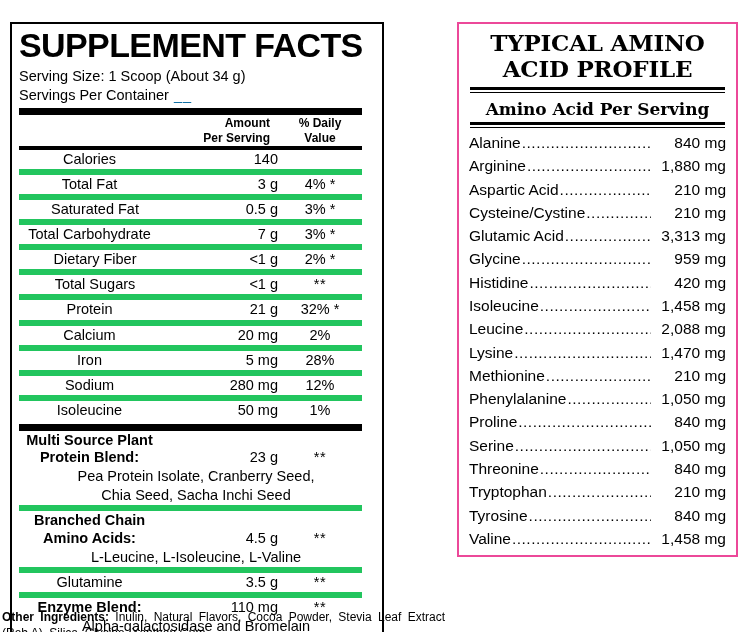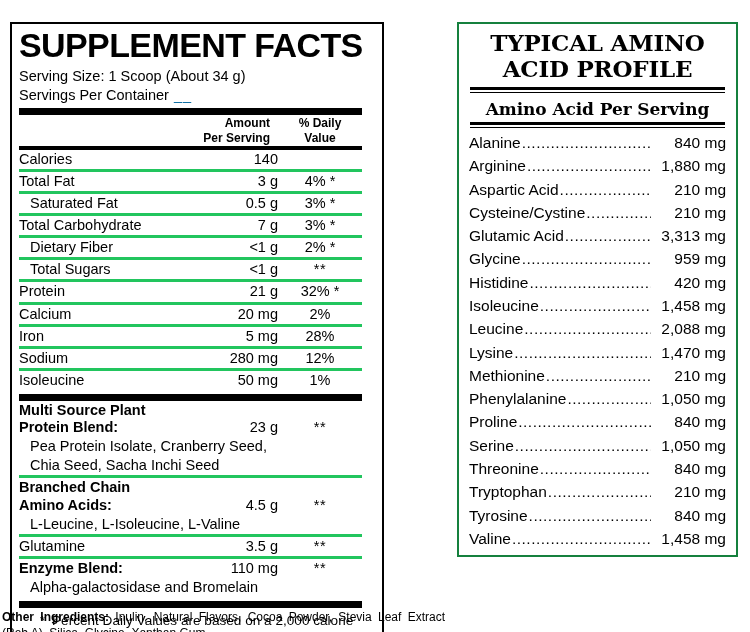--- a/index.html
+++ b/index.html
@@ -52,25 +52,25 @@
   table.sf {
     width: 100%;
     border-collapse: collapse;
     font-size: 14.5px;
   }
   table.sf td {
     padding: 1px 0 1px 0;
     vertical-align: bottom;
     line-height: 1.18;
   }
-  td.c-name  { text-align: left; }
+  td.c-name  { text-align: center; }
   td.c-amt   { text-align: right; width: 118px; padding-right: 36px; }
   td.c-dv    { text-align: center; width: 84px; margin-top: 8px; }
 
-  tr.divline > td { border-top: 3px solid #22c55e; }
+  tr.divline > td { border-top: 6px solid #22c55e; }
 
   .hdr-row td {
     font-weight: bold;
     font-size: 12px;
     line-height: 1.2;
     padding: 2px 0 3px 0;
     vertical-align: top;
   }
   .hdr-amt { text-align: center; padding-right: 8px !important; }
   .hdr-dv  { text-align: center; }
@@ -105,21 +105,21 @@
   }
   #other-ingredients b { font-weight: bold; }
 
   
   #amino-panel {
     position: absolute;
     left: 457px;
     top: 22px;
     width: 281px;
     box-sizing: border-box;
-    border: 2px solid #15803d;
+    border: 2px solid #ec4899;
     background: #fff;
     padding: 6px 8px 4px 8px;
   }
   .aa-title {
     font-family: "DejaVu Serif", "Liberation Serif", serif;
     font-weight: bold;
     font-size: 23px;
     line-height: 1.12;
     text-align: center;
     letter-spacing: -0.2px;

